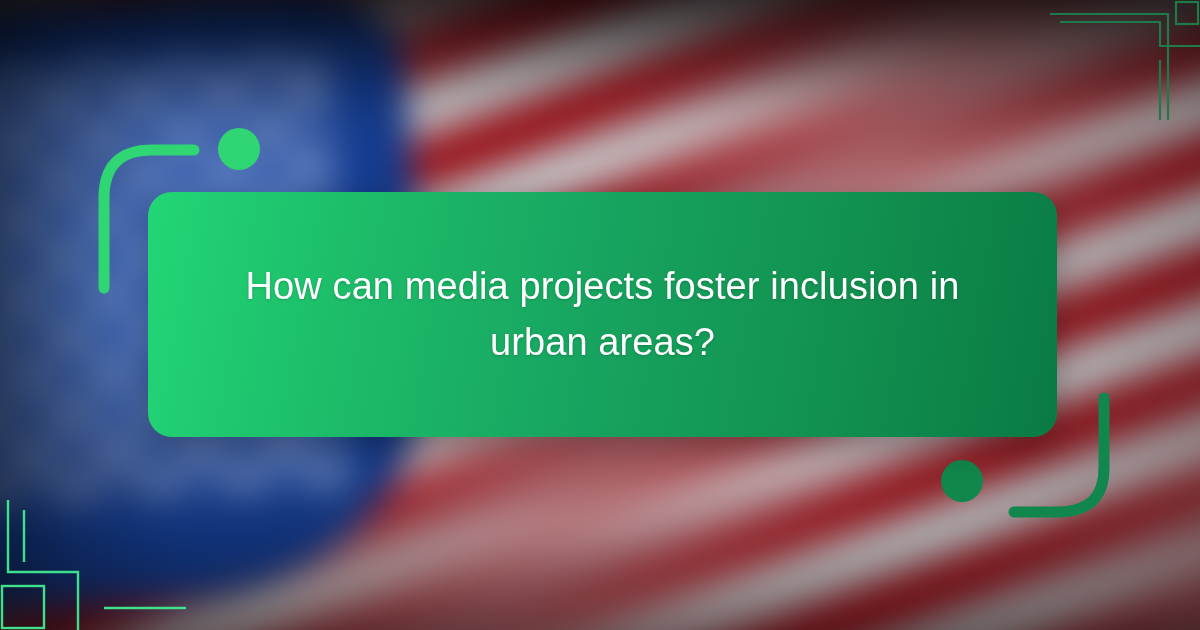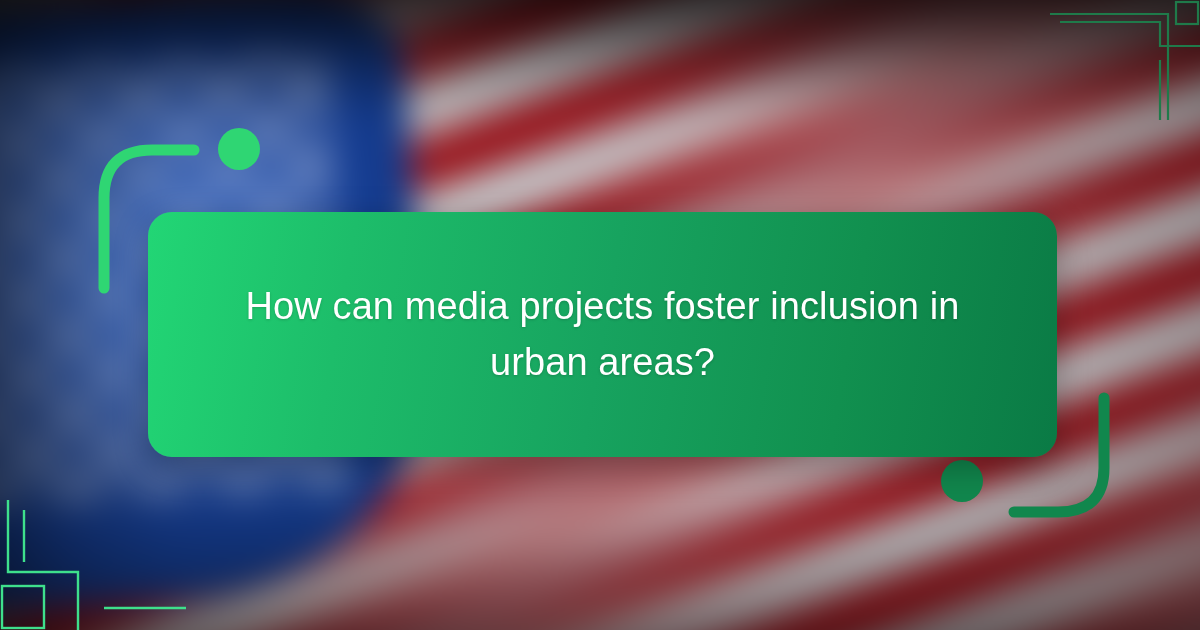--- a/index.html
+++ b/index.html
@@ -137,21 +137,20 @@
     left: 148px;
     top: 192px;
     width: 909px;
     height: 245px;
     border-radius: 24px;
     background: linear-gradient(100deg, #22d675 0%, #1dbd6a 22%, #17a35f 50%, #11904f 76%, #0a7a45 100%);
     box-shadow: 0 10px 34px rgba(0,0,0,0.30);
     display: flex;
     align-items: center;
     justify-content: center;
-    margin-top: 20px;
   }
   .card-text {
     color: #ffffff;
     font-size: 38px;
     line-height: 1.45;
     font-weight: 400;
     text-align: center;
     letter-spacing: 0.1px;
     padding: 0 52px;
     text-shadow: 0 1px 3px rgba(0,0,0,0.18);

